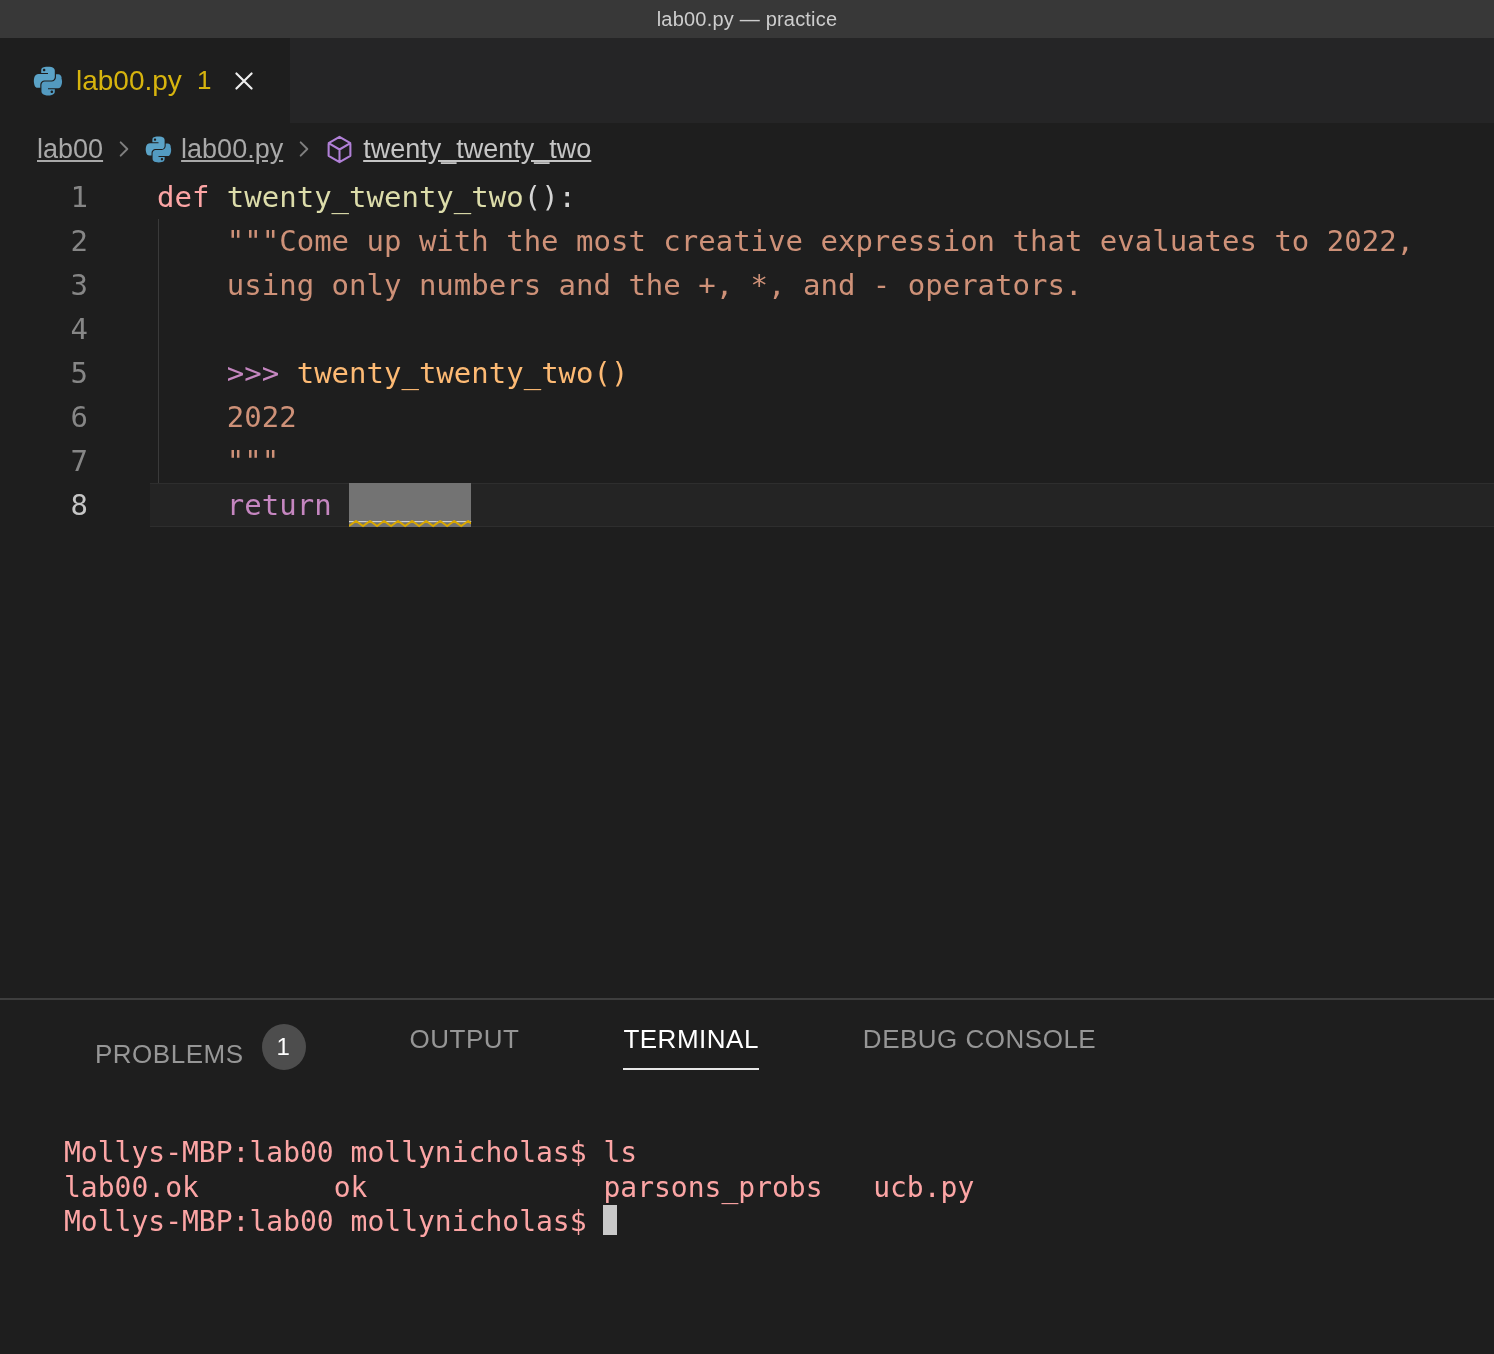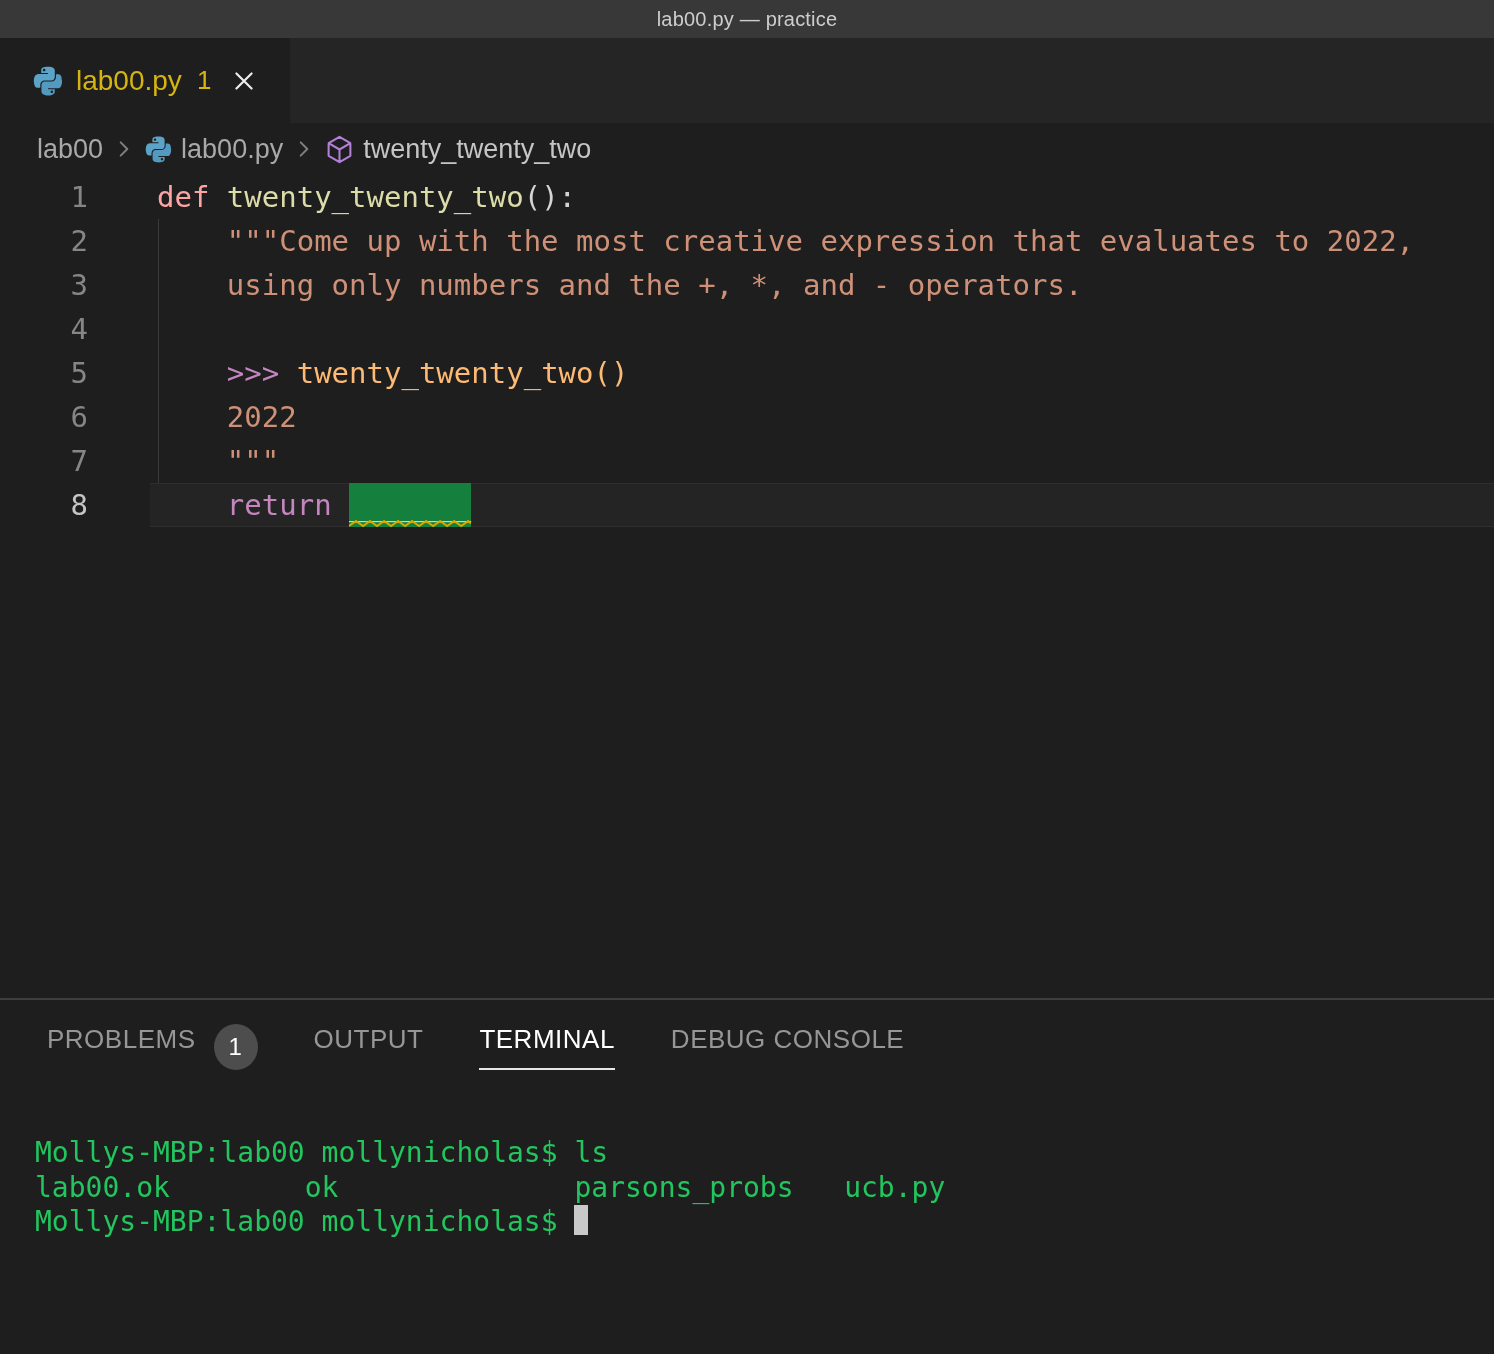--- a/index.html
+++ b/index.html
@@ -14,50 +14,50 @@
   .tabstrip { height:85px; background:#252526; display:flex; }
   .tab { width:290px; height:85px; background:#1e1e1e; display:flex; align-items:center; padding-left:33px; }
   .tab .pyicon { width:30px; height:30px; flex:none; }
   .tab .fname { color:#d7b40e; font-size:28px; margin-left:13px; }
   .tab .probcount { color:#d7b40e; font-size:26px; margin-left:15px; }
   .tab .close { margin-left:19px; width:28px; height:28px; display:flex; align-items:center; justify-content:center; }
 
   
   .breadcrumbs { height:52px; background:#1e1e1e; display:flex; align-items:center; padding-left:37px;
                  font-size:27px; color:#a9a9a9; }
-  .breadcrumbs .crumb { white-space:nowrap; }
+  .breadcrumbs .crumb { white-space:nowrap;text-decoration:underline; }
   .breadcrumbs .crumb.last { color:#c5c5c5; }
   .breadcrumbs .chev { margin:0 10px; display:flex; align-items:center; }
   .breadcrumbs .bicon { margin-right:9px; display:flex; align-items:center; }
 
   
   .editor { position:relative; height:823px; background:#1e1e1e;
             font-family:"DejaVu Sans Mono", monospace; font-size:29px; }
   .indent-guide { position:absolute; left:158px; top:44px; width:1px; height:308px; background:#3a3a3a; }
   .line { position:relative; height:44px; display:flex; line-height:44px; white-space:pre; }
   .line .ln { width:88px; text-align:right; color:#868686; flex:none; }
   .line .code { margin-left:69px; color:#d4d4d4; white-space:pre; position:relative; z-index:1; }
   .line.current .ln { color:#c6c6c6; }
   .line.current::before { content:""; position:absolute; left:150px; right:0; top:0; bottom:0;
                           background:#242424; border-top:1px solid #2e2e2e; border-bottom:1px solid #2e2e2e; }
-  .sel { background:#15803d; }
+  .sel { background:#737373; }
   .squig-host { position:relative; display:inline-block; }
   .squig-host svg { position:absolute; left:0; top:37px; width:100%; height:8px; }
 
   
   .panel { height:356px; background:#1e1e1e; border-top:2px solid #3e3e3e; }
   .panel-tabs { display:flex; align-items:flex-start; padding:24px 0 0 47px; gap:56px; }
-  .ptab { display:flex; align-items:flex-start; color:#969696; font-size:26px; letter-spacing:.5px;
-          padding-bottom:13px; border-bottom:2.5px solid transparent; }
+  .ptab { display:flex; align-items:flex-end; color:#969696; font-size:26px; letter-spacing:.5px;
+          padding-bottom:13px; border-bottom:2.5px solid transparent;margin-left:48px; }
   .ptab.active { color:#ffffff; border-bottom-color:#e7e7e7; }
   .ptab .badge { margin-left:18px; min-width:44px; height:46px; border-radius:50%; background:#4d4d4d;
                  color:#ffffff; font-size:24px; display:flex; align-items:center; justify-content:center; }
 
-  .terminal { padding:51px 0 0 35px; font-family:"DejaVu Sans Mono", monospace;
-              font-size:28px; line-height:34.5px; color:#22c55e; }
+  .terminal { padding:51px 0 0 64px; font-family:"DejaVu Sans Mono", monospace;
+              font-size:28px; line-height:34.5px; color:#fca5a5; }
   .tline { white-space:pre; }
   .cursor { display:inline-block; width:14px; height:30px; background:#c9c9c9; vertical-align:-4px; }
 </style>
 </head>
 <body>
 
 <div class="titlebar">
   <div class="title">lab00.py — practice</div>
 </div>
 

